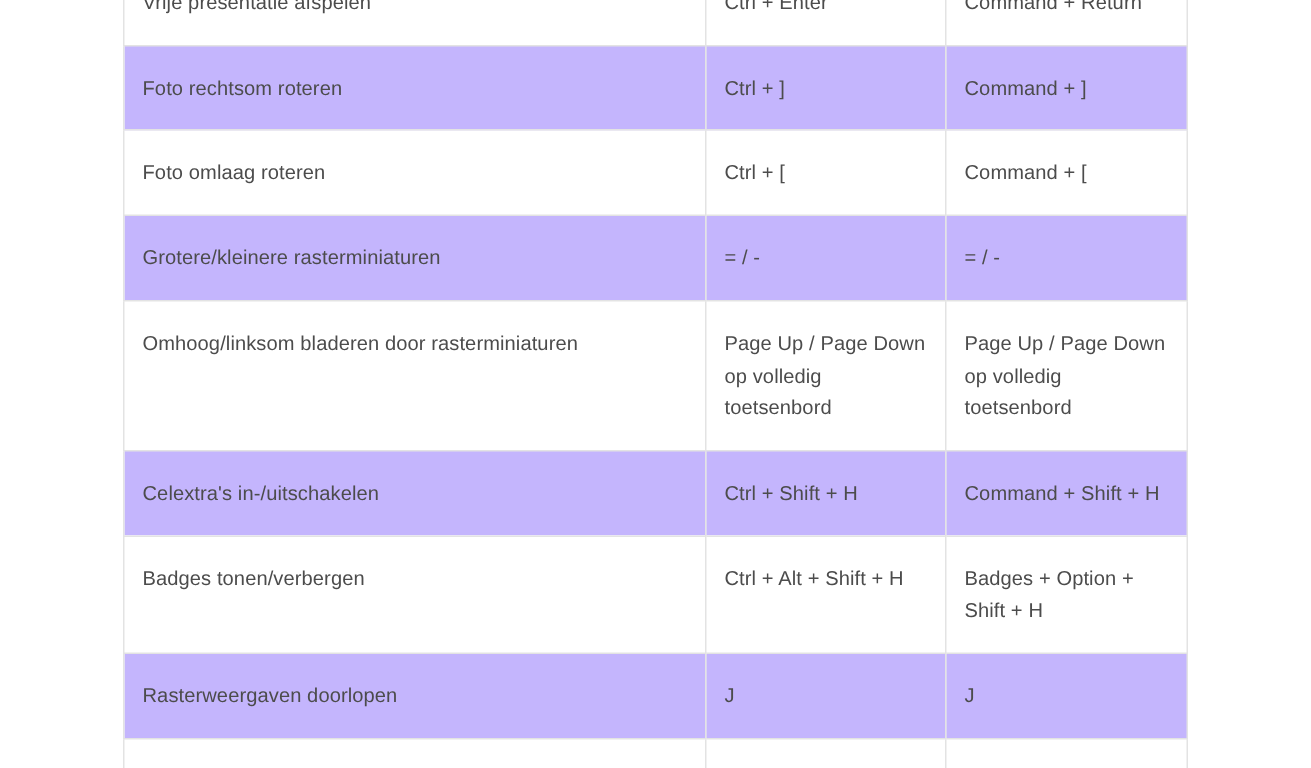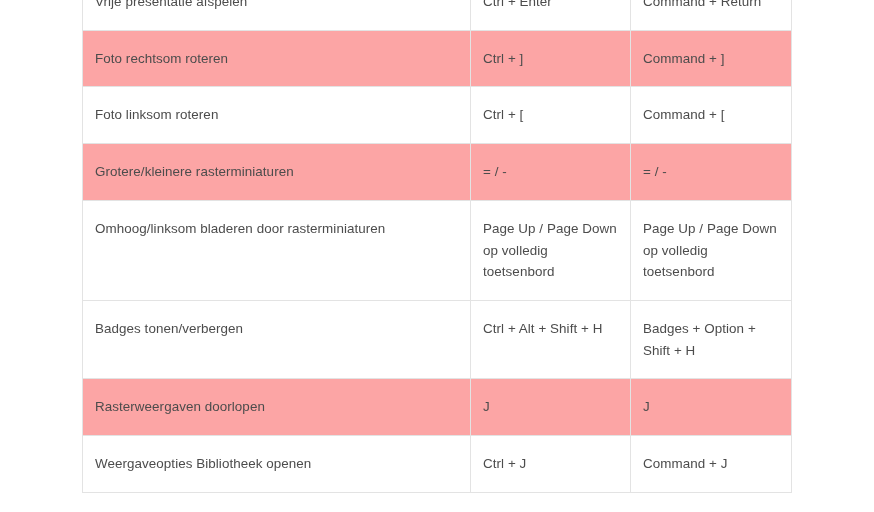--- a/index.html
+++ b/index.html
@@ -46,21 +46,21 @@
     font-size: 13.4px;
     line-height: 1.62;
     vertical-align: top;
     font-weight: 400;
     letter-spacing: 0.005em;
     color: #4c4c4c;
     background: #ffffff;
   }
 
   #shortcuts-table tr.shaded td {
-    background: #fca5a5;
+    background: #c4b5fd;
   }
 
   
   #shortcuts-table tr.tall td {
     padding-top: 17px;
     padding-bottom: 17px;
   }
 
   .cell-text {
     display: block;
@@ -98,21 +98,21 @@
         <td>
             <span class="cell-text">Ctrl + ]</span>
           </td>
         <td>
             <span class="cell-text">Command + ]</span>
           </td>
       </tr>
 
       <tr>
         <td>
-            <span class="cell-text">Foto linksom roteren</span>
+            <span class="cell-text">Foto omlaag roteren</span>
           </td>
         <td>
             <span class="cell-text">Ctrl + [</span>
           </td>
         <td>
             <span class="cell-text">Command + [</span>
           </td>
       </tr>
 
       <tr class="shaded">
@@ -132,20 +132,31 @@
             <span class="cell-text">Omhoog/linksom bladeren door rasterminiaturen</span>
           </td>
         <td>
             <span class="cell-text">Page Up / Page Down op volledig toetsenbord</span>
           </td>
         <td>
             <span class="cell-text">Page Up / Page Down op volledig toetsenbord</span>
           </td>
       </tr>
 
+      <tr class="shaded">
+        <td>
+            <span class="cell-text">Celextra's in-/uitschakelen</span>
+          </td>
+        <td>
+            <span class="cell-text">Ctrl + Shift + H</span>
+          </td>
+        <td>
+            <span class="cell-text">Command + Shift + H</span>
+          </td>
+      </tr>
 
       <tr class="tall">
         <td>
             <span class="cell-text">Badges tonen/verbergen</span>
           </td>
         <td>
             <span class="cell-text">Ctrl + Alt + Shift + H</span>
           </td>
         <td>
             <span class="cell-text">Badges + Option + Shift + H</span>

